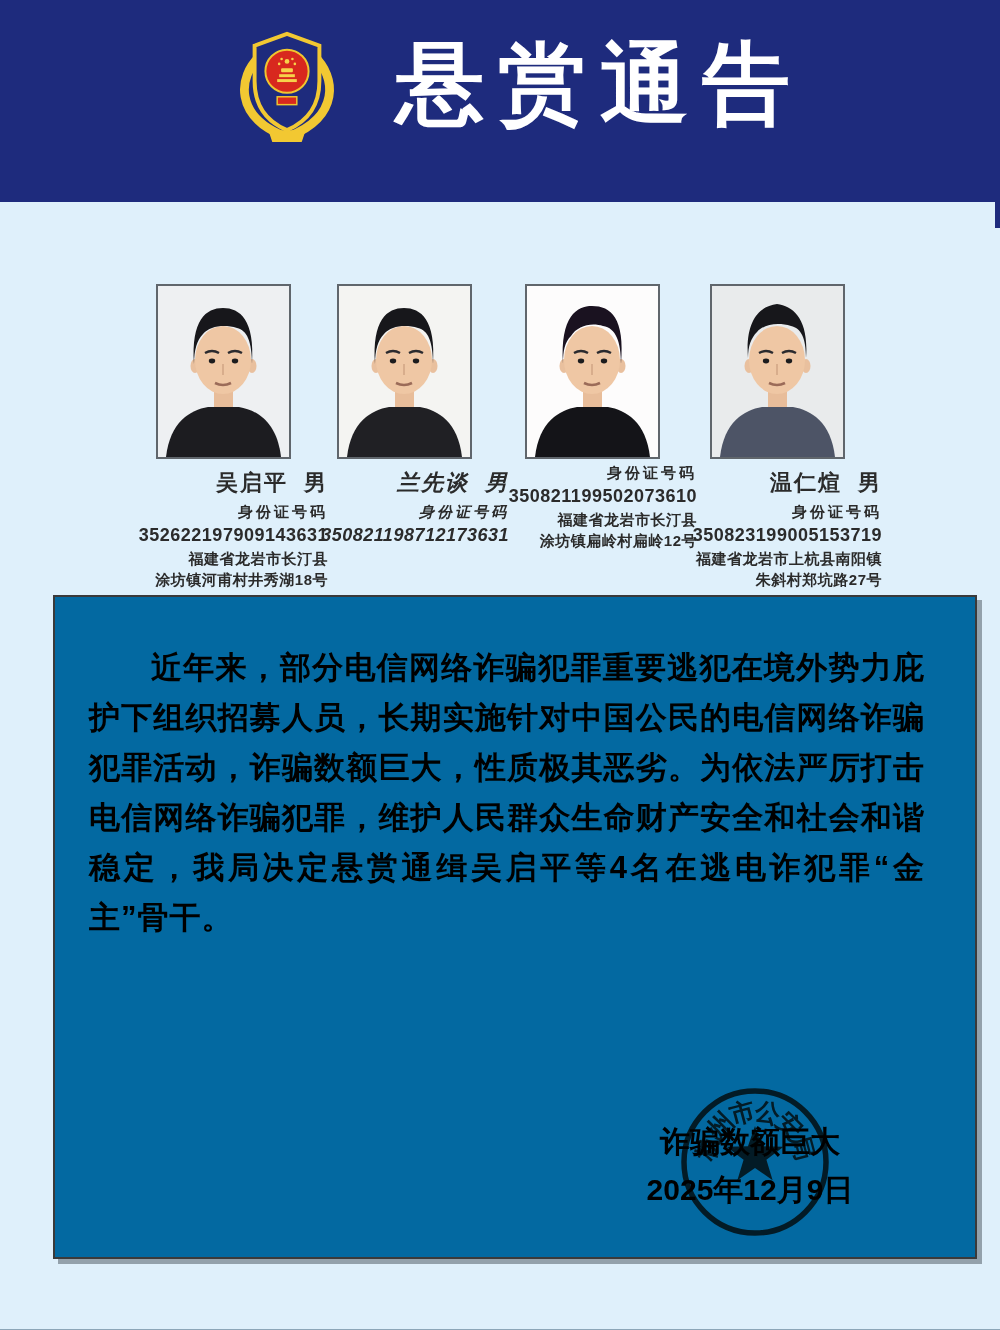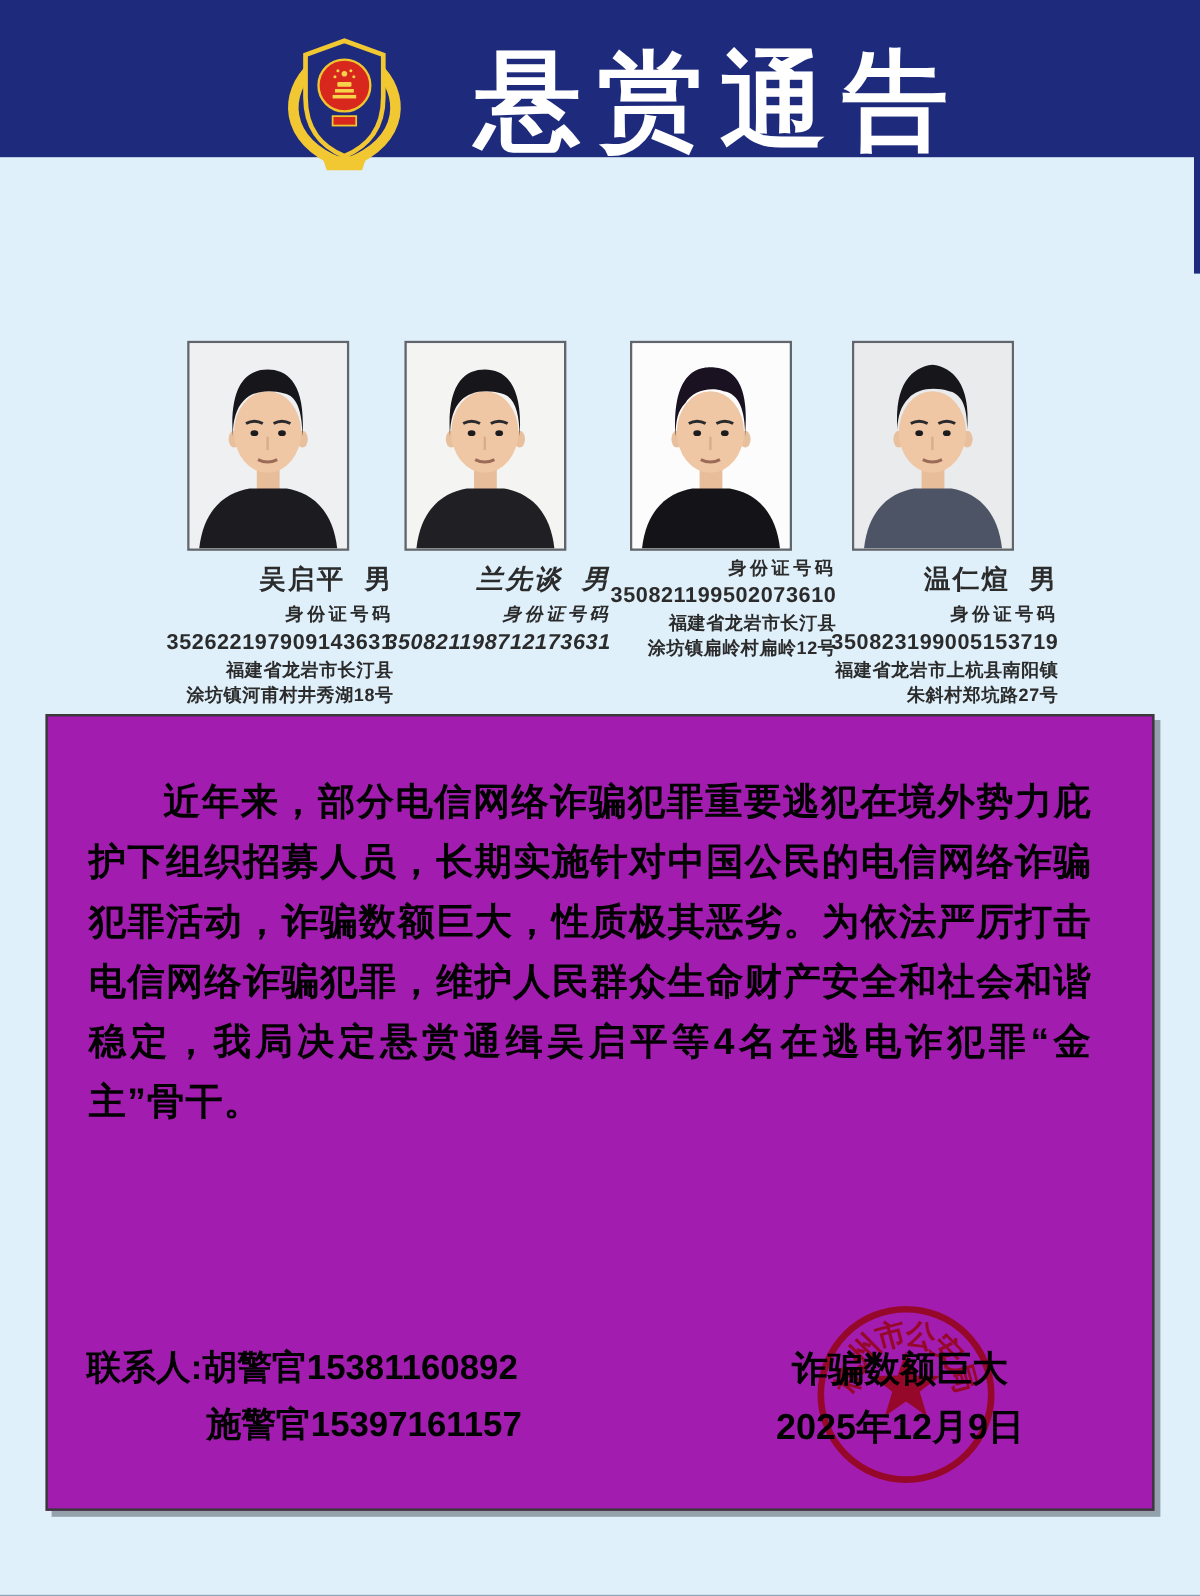--- a/index.html
+++ b/index.html
@@ -1,37 +1,37 @@
 <!DOCTYPE html>
 <html><head>
 <meta charset="utf-8">
 <style>
   html,body{margin:0;padding:0;background:#dff0fb;}
   .page{position:relative;width:1000px;height:1330px;background:#dff0fb;overflow:hidden;
         font-family:"Liberation Sans","DejaVu Sans",sans-serif;font-weight:700;}
   
-  .header{position:absolute;left:0;top:0;width:1000px;height:131px;background:#1e2b7d;}
+  .header{position:absolute;left:0;top:0;width:1000px;height:202px;background:#1e2b7d;}
   .edge-strip-right{position:absolute;right:0;top:0;width:5px;height:228px;background:#1e2b7d;}
   .edge-strip-bottom{position:absolute;left:0;bottom:0;width:100%;height:1px;background:#8ca6b8;}
   .emblem{position:absolute;left:233px;top:24px;width:108px;height:122px;}
   .title{position:absolute;left:360px;top:28px;width:480px;height:110px;
          color:#ffffff;font-size:88px;line-height:112px;letter-spacing:14px;
          text-align:center;white-space:nowrap;}
   
   .suspect-card{position:absolute;top:284px;width:210px;text-align:right;color:#2b2b2b;}
   .card-0{left:118px;} .card-1{left:299px;font-style:italic;} .card-2{left:487px;} .card-3{left:672px;}
   .photo{width:131px;height:171px;margin:0 auto;border:2px solid #60666c;background:#fff;}
   .photo svg{display:block;width:100%;height:100%;}
   .name-row{margin-top:9px;font-size:22px;letter-spacing:2px;}
   .gender{margin-left:16px;}
   .id-caption{margin-top:5px;font-size:15px;letter-spacing:3px;}
   .id-number{margin-top:3px;font-size:18px;letter-spacing:0.5px;}
   .address{margin-top:2px;font-size:15px;line-height:21px;letter-spacing:0.5px;}
   
-  .notice-box{position:absolute;left:38px;top:595px;width:920px;height:660px;background:#a21caf;
+  .notice-box{position:absolute;left:53px;top:595px;width:920px;height:660px;background:#0369a1;
               border:2px solid #3a3a3a;box-shadow:5px 5px 0 #93a1ab;}
   .notice-text{padding:46px 50px 0 34px;font-size:31px;line-height:50px;color:#000;
                text-align:justify;}
   .notice-text p{margin:0;text-indent:2em;letter-spacing:1px;}
   
   .contact{position:absolute;left:72px;top:1116px;font-size:29px;line-height:48px;color:#000;}
   .contact-line2{padding-left:100px;}
   .signature{position:absolute;left:605px;top:1118px;width:290px;text-align:center;
              font-size:30px;line-height:48px;color:#000;}
   .seal{position:absolute;left:673px;top:1080px;width:164px;height:164px;
@@ -172,24 +172,20 @@
       <div>朱斜村郑坑路27号</div>
     </div>
   </div>
 
   <div class="notice-box">
     <div class="notice-text">
       <p>近年来，部分电信网络诈骗犯罪重要逃犯在境外势力庇护下组织招募人员，长期实施针对中国公民的电信网络诈骗犯罪活动，诈骗数额巨大，性质极其恶劣。为依法严厉打击电信网络诈骗犯罪，维护人民群众生命财产安全和社会和谐稳定，我局决定悬赏通缉吴启平等4名在逃电诈犯罪“金主”骨干。</p>
     </div>
   </div>
 
-  <div class="contact">
-    <div>联系人:胡警官15381160892</div>
-    <div class="contact-line2">施警官15397161157</div>
-  </div>
 
   <div class="signature">
     <div>诈骗数额巨大</div>
     <div>2025年12月9日</div>
   </div>
 
   <svg class="seal" viewBox="0 0 164 164">
     <circle cx="82" cy="82" r="71" fill="none" stroke="#e8261f" stroke-width="5.5"></circle>
     <polygon points="0,-30 7.05,-9.71 28.53,-9.27 11.41,3.71 17.63,24.27 0,12 -17.63,24.27 -11.41,3.71 -28.53,-9.27 -7.05,-9.71" transform="translate(82,76)" fill="#e8261f"></polygon>
     <text x="36.6" y="67.8" font-size="25" fill="#e8261f" text-anchor="middle" dominant-baseline="middle" transform="rotate(-75,36.6,67.8)">杭</text>

